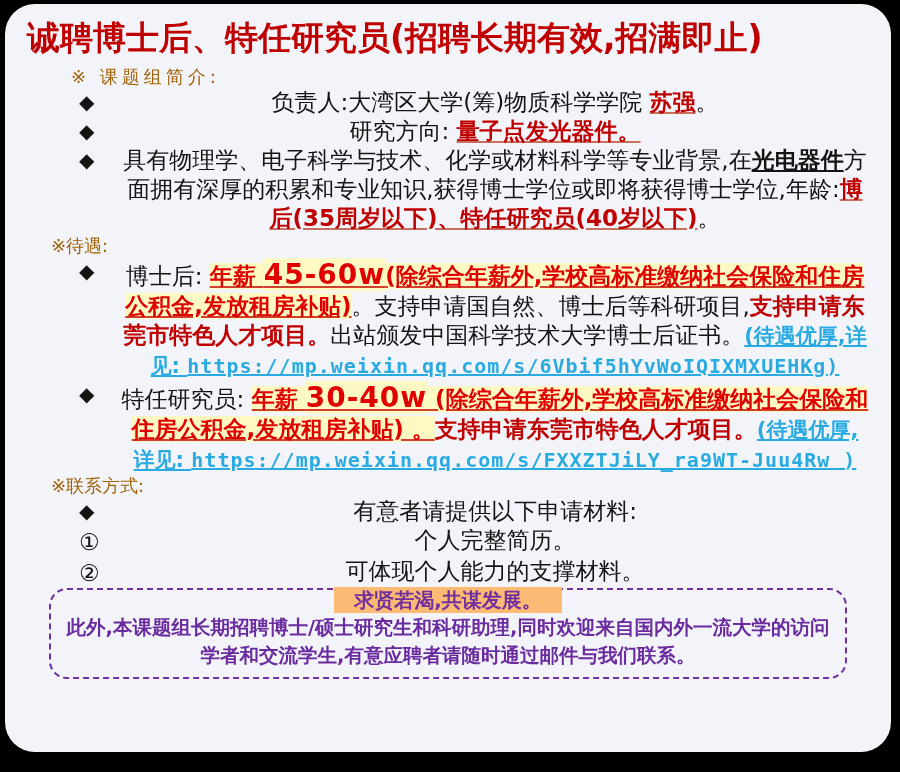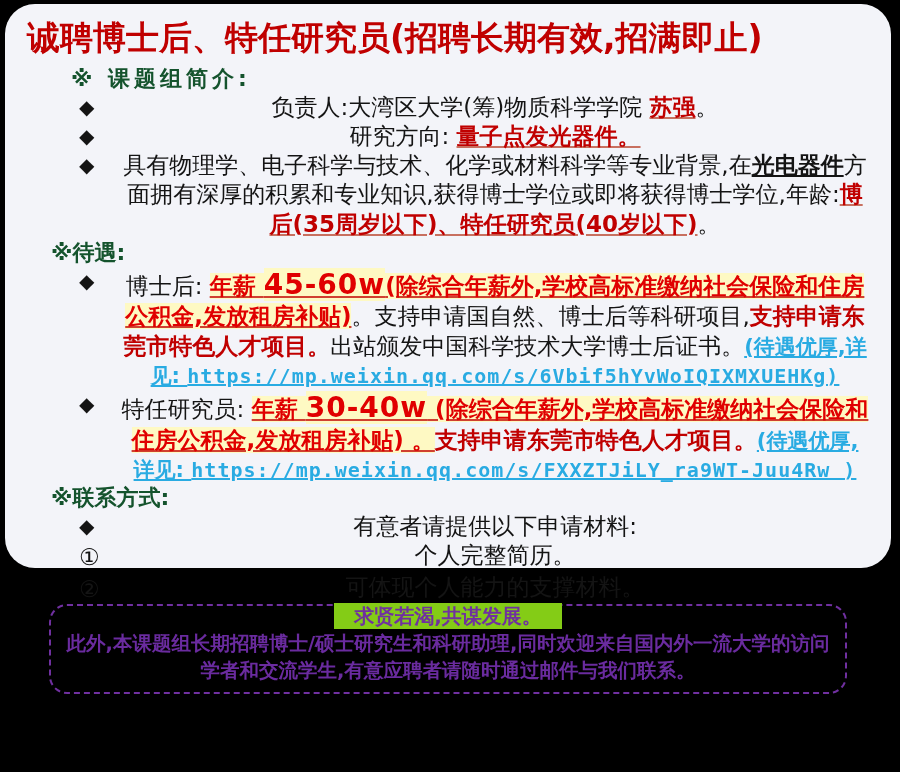--- a/index.html
+++ b/index.html
@@ -1,30 +1,30 @@
 <!DOCTYPE html>
 <html><head>
 <meta charset="utf-8">
 <style>
   html,body{margin:0;padding:0;}
   body{
     width:900px;height:772px;background:#000;overflow:hidden;position:relative;
     font-family:"DejaVu Sans",sans-serif;
   }
   .page{
-    position:absolute;left:5px;top:4px;width:886px;height:564px;
+    position:absolute;left:5px;top:4px;width:886px;height:748px;
     background:#f3f4f9;border-radius:30px;box-sizing:border-box;
     padding:8px 20px 0 20px;
   }
   .title{
     color:#c00000;font-weight:bold;font-size:33px;line-height:1.35;
     padding:4px 0 4px 2px;white-space:nowrap;
   }
   .sec{
-    font-size:22px;font-weight:bold;color:#14532d;margin-left:26px;line-height:1.28;
+    font-size:18px;font-weight:normal;color:#a16207;margin-left:26px;line-height:1.28;
   }
   .sec.spaced{letter-spacing:4px;margin-left:46px;}
   .row{
     display:flex;margin-left:54px;font-size:23px;color:#141414;line-height:1.27;
   }
   .row .mark{width:40px;flex:none;font-size:20px;padding-top:2px;}
   .row .mark.circ{font-size:23px;}
   .row .body{flex:1;min-width:0;text-align:center;}
   .redb{color:#c00000;font-weight:bold;}
   .u-red{color:#c00000;font-weight:bold;text-decoration:underline;text-decoration-color:#c87060;}
@@ -39,21 +39,21 @@
   .url{font-family:"DejaVu Sans Mono",monospace;font-size:20px;letter-spacing:1px;}
   .submit{
     color:#c00000;font-weight:bold;font-size:25px;line-height:1.3;
     margin:2px 0 0 26px;
   }
   .footer{
     border:2px dashed #7030a0;border-radius:18px;margin:0 24px 0 24px;
     text-align:center;color:#6a2b9f;
   }
   .slogan{
-    display:inline-block;background:#84cc16;color:#7030a0;font-weight:bold;
+    display:inline-block;background:#fdba74;color:#7030a0;font-weight:bold;
     font-size:20px;line-height:1.2;padding:1px 20px;position:relative;top:-3px;
   }
   .note{
     font-size:19.5px;font-weight:bold;line-height:1.4;padding:0 12px 8px 12px;margin-top:-2px;
   }
 </style>
 </head>
 <body>
 
 <div class="page">

